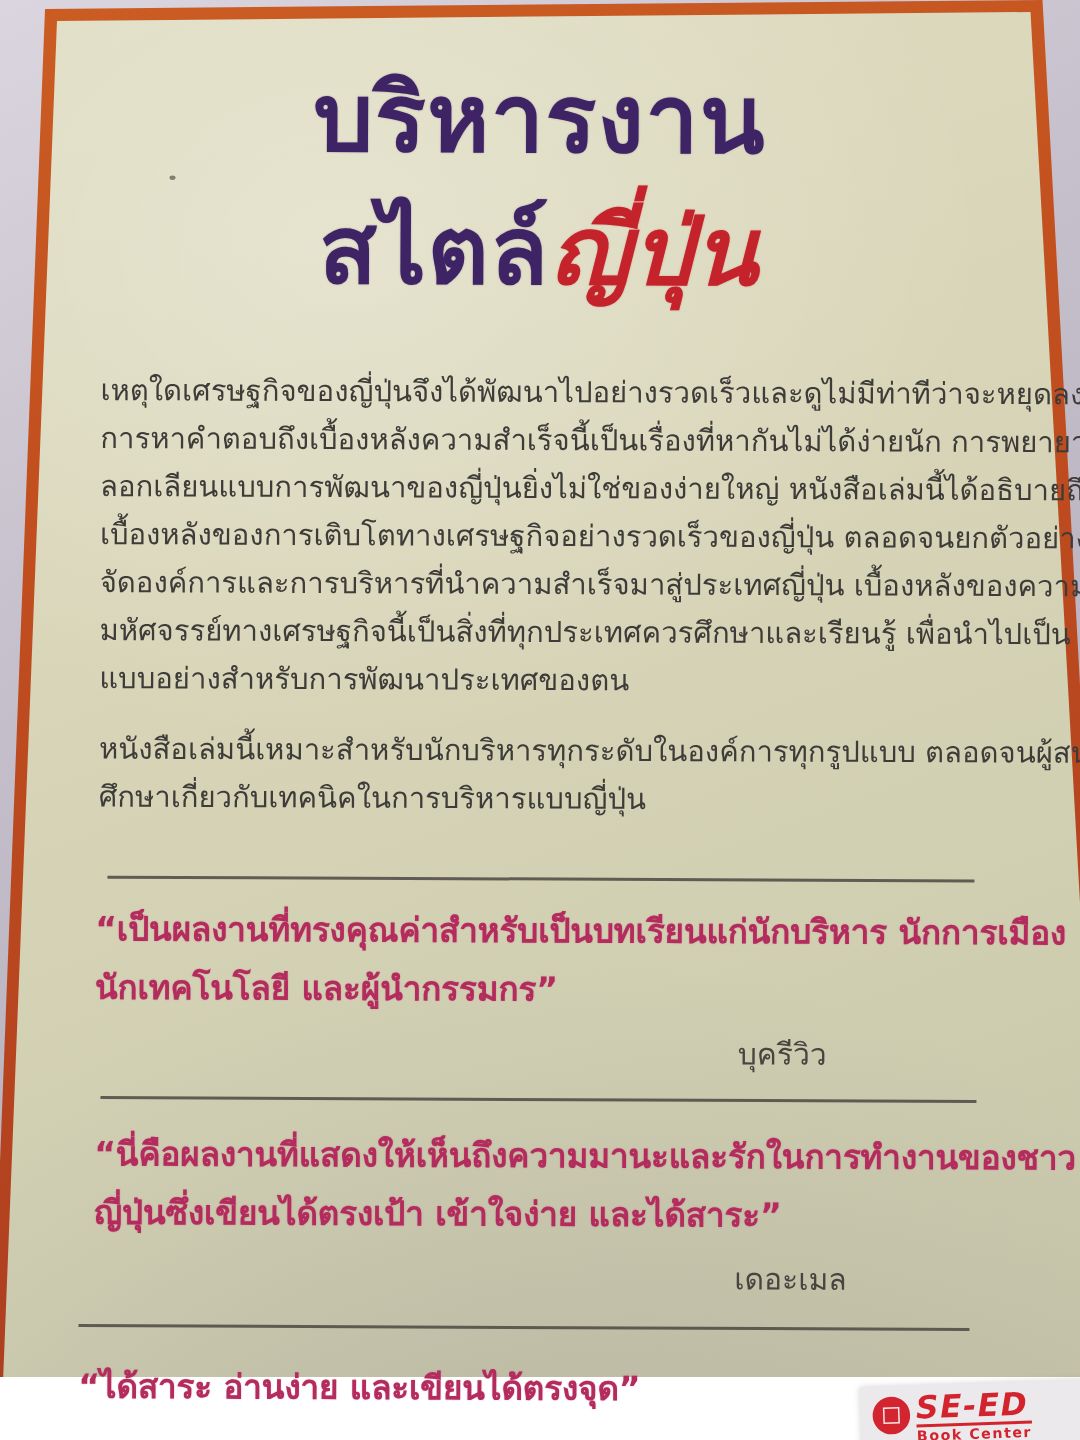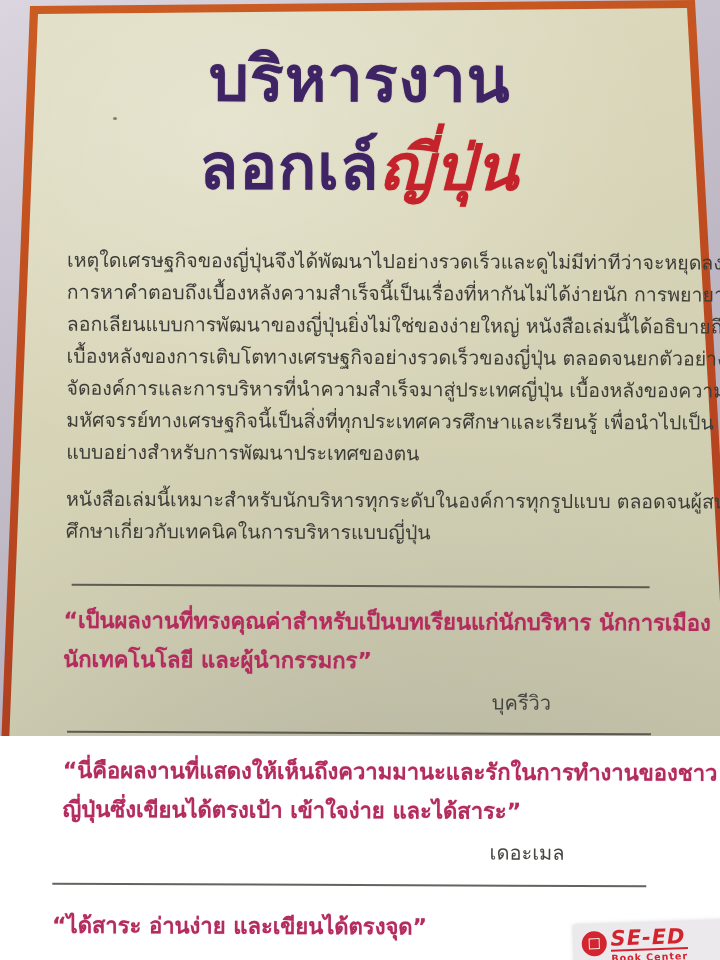--- a/index.html
+++ b/index.html
@@ -3,21 +3,21 @@
 <meta charset="utf-8">
 <style>
   html, body {
     margin: 0; padding: 0;
     width: 720px; height: 960px;
     overflow: hidden;
     font-family: "DejaVu Sans", "Liberation Sans", sans-serif;
   }
   .stage {
     position: relative;
-    width: 720px; height: 736px;
+    width: 720px; height: 918px;
     background: linear-gradient(155deg, #dad5de 0%, #c6c0cc 35%, #b7b1bf 70%, #a9a3b2 100%);
   }
   
   .cover-frame {
     position: absolute; inset: 0;
     clip-path: polygon(30px 6px, 695px 0px, 748px 968px, -8px 980px);
     background: linear-gradient(168deg, #cb5d23 0%, #c2501f 30%, #b5431f 70%, #a63c22 100%);
   }
   .cover-paper {
     position: absolute; inset: 0;
@@ -83,21 +83,21 @@
 
   <div class="cover-paper">
     <div class="speck" style="left:113px; top:117px; width:4px; height:3px;"></div>
     <div class="speck" style="left:344px; top:356px; width:3px; height:3px; opacity:.45;"></div>
   </div>
 
   <div class="content">
 
     <div class="title">
       <div class="t1">บริหารงาน</div>
-      <div class="t2"><span class="purple">ลอกเล์</span><span class="red">ญี่ปุ่น</span></div>
+      <div class="t2"><span class="purple">สไตล์</span><span class="red">ญี่ปุ่น</span></div>
     </div>
 
     <div class="body-par">
       <div>เหตุใดเศรษฐกิจของญี่ปุ่นจึงได้พัฒนาไปอย่างรวดเร็วและดูไม่มีท่าทีว่าจะหยุดลงง่าย ๆ</div>
       <div>การหาคำตอบถึงเบื้องหลังความสำเร็จนี้เป็นเรื่องที่หากันไม่ได้ง่ายนัก  การพยายาม</div>
       <div>ลอกเลียนแบบการพัฒนาของญี่ปุ่นยิ่งไม่ใช่ของง่ายใหญ่  หนังสือเล่มนี้ได้อธิบายถึง</div>
       <div>เบื้องหลังของการเติบโตทางเศรษฐกิจอย่างรวดเร็วของญี่ปุ่น ตลอดจนยกตัวอย่างวิธีการ</div>
       <div>จัดองค์การและการบริหารที่นำความสำเร็จมาสู่ประเทศญี่ปุ่น  เบื้องหลังของความ</div>
       <div>มหัศจรรย์ทางเศรษฐกิจนี้เป็นสิ่งที่ทุกประเทศควรศึกษาและเรียนรู้  เพื่อนำไปเป็น</div>
       <div>แบบอย่างสำหรับการพัฒนาประเทศของตน</div>

